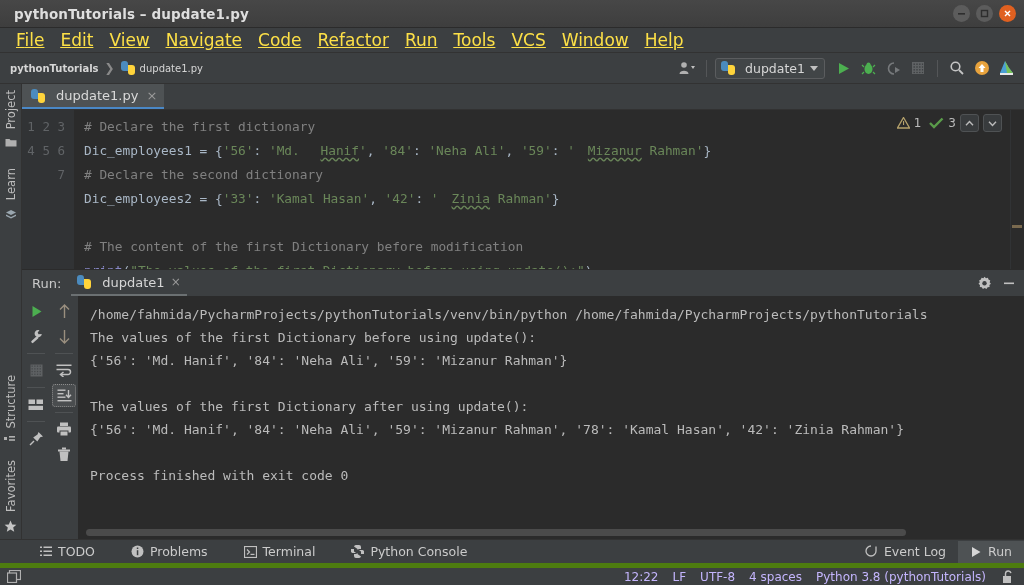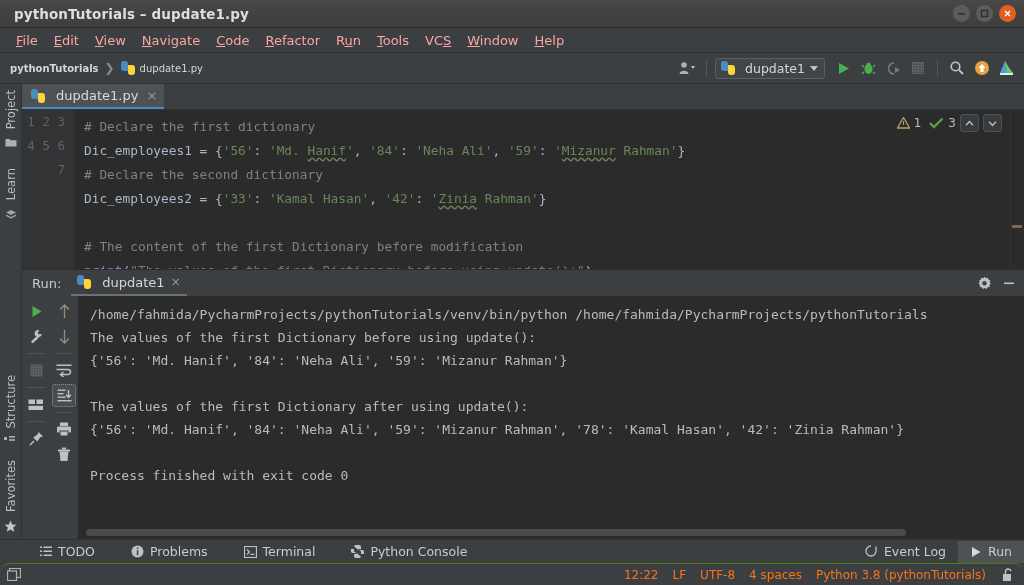--- a/index.html
+++ b/index.html
@@ -45,23 +45,24 @@
 
   
   .menubar {
     height: 25px; flex: 0 0 25px;
     background: #3c3f41;
     display: flex; align-items: center;
     padding-left: 8px;
     border-bottom: 1px solid #323232;
   }
   .menu-item {
-    font-size: 13px; color: #fca5a5;
+    font-size: 17px; color: #fde047;
     padding: 2px 8px;
     cursor: default;
+    text-decoration: underline;
   }
   .menu-item .mn { text-decoration: underline; }
 
   
   .navbar {
     height: 31px; flex: 0 0 31px;
     background: #3c3f41;
     display: flex; align-items: center;
     padding: 0 6px 0 10px;
     border-bottom: 1px solid #323232;
@@ -147,39 +148,41 @@
   
   .editor {
     flex: 1 1 auto; min-height: 0;
     background: #2b2b2b;
     display: flex; position: relative;
     font-family: "DejaVu Sans Mono", "Liberation Mono", monospace;
   }
   .gutter {
     width: 52px; flex: 0 0 52px;
     background: #313335;
+    padding-top: 5px;
     text-align: right;
     color: #606366; font-size: 12.5px;
     line-height: 24px;
     padding-right: 9px;
     user-select: none;
   }
   .code {
     flex: 1 1 auto; padding-top: 5px; padding-left: 10px;
     font-size: 12.8px; line-height: 24px;
     color: #a9b7c6; white-space: pre; overflow: hidden;
     position: relative;
   }
   .cmt { color: #808080; }
   .fn  { color: #8888c6; }
   .str { color: #6a8759; }
   .id  { color: #a9b7c6; }
   .squiggle {
     text-decoration: underline wavy #6a8759;
     text-underline-offset: 2px;
+    margin-left: 13px;
   }
   .inspect {
     position: absolute; top: 4px; right: 22px;
     display: flex; align-items: center; gap: 4px;
     font-family: "DejaVu Sans", sans-serif; font-size: 12px; color: #bbb;
   }
   .insp-box {
     width: 19px; height: 18px; display:flex; align-items:center; justify-content:center;
     border:1px solid #4f5254; border-radius:3px; background:#383b3d;
   }
@@ -263,24 +266,24 @@
   }
   .bb-right { margin-left: auto; display: flex; align-items: center; }
   .bb-item.active {
     background: #4e5254; height: 22px;
   }
 
   
   .statusbar {
     height: 22px; flex: 0 0 22px;
     background: #3c3f41;
-    border-top: 1px solid #4d7c0f;
+    border-top: 5px solid #4d7c0f;
     display: flex; align-items: center;
     padding: 0 8px 0 6px;
-    font-size: 12px; color: #f97316; border-radius: 10px;
+    font-size: 12px; color: #c4b5fd;
   }
   .sb-right { margin-left: auto; display: flex; align-items: center; gap: 14px; }
   .sb-ico { width: 16px; height: 16px; display:flex; align-items:center; justify-content:center; }
 
   svg { display: block; }
 </style>
 </head>
 <body>
 
 <div class="app">

